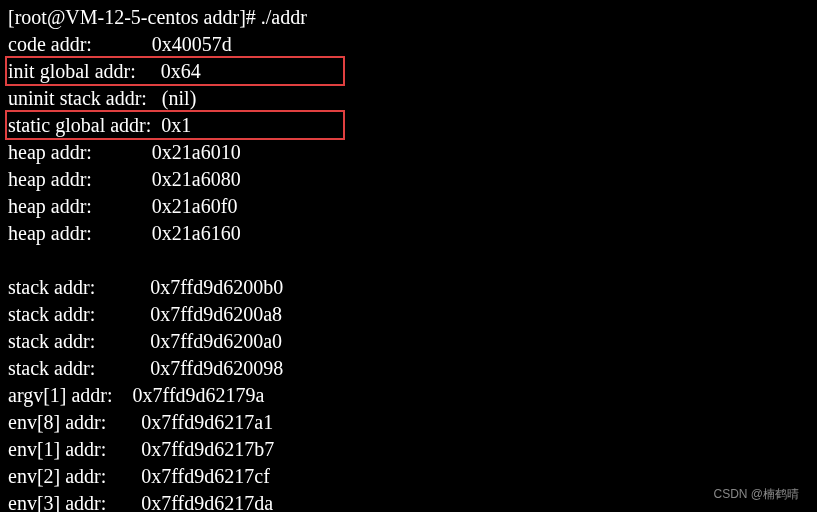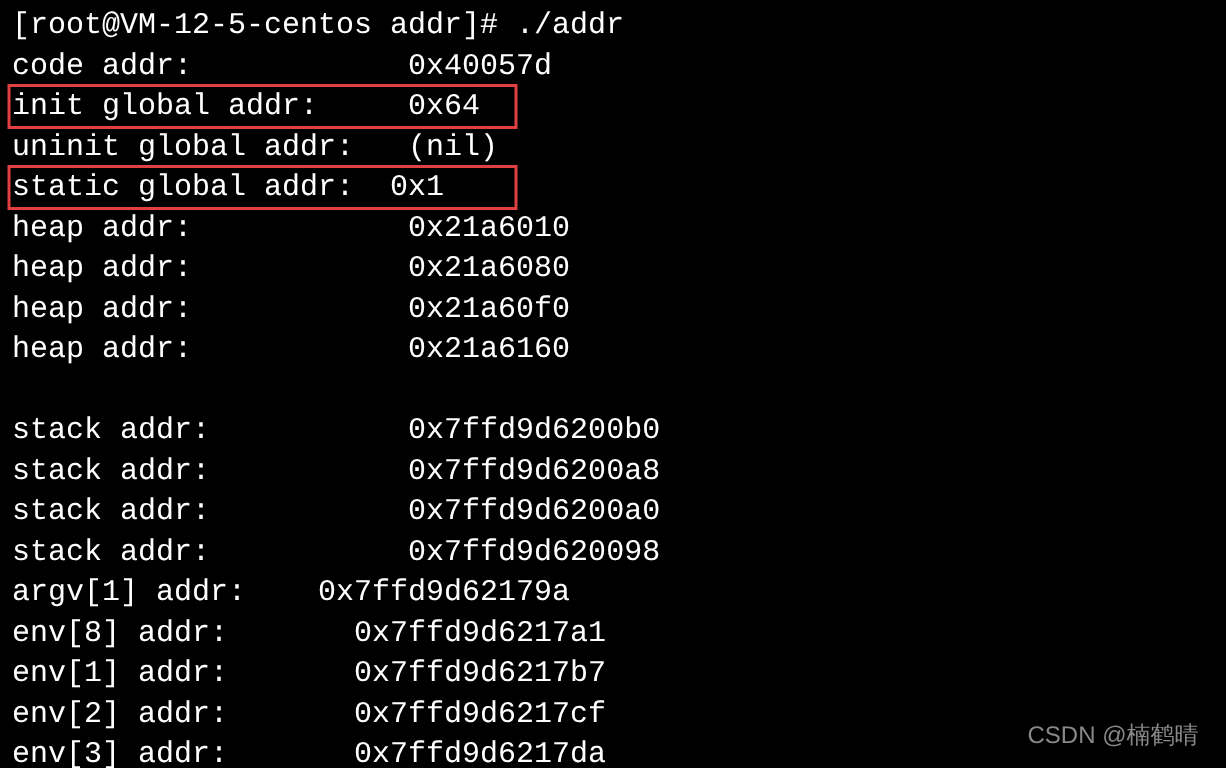--- a/index.html
+++ b/index.html
@@ -15,20 +15,21 @@
       line-height: 1.35;
       width: 817px;
       height: 512px;
       overflow: hidden;
       padding: 4px 8px;
       position: relative;
     }
     .line {
       white-space: pre;
       position: relative;
+      font-family: Liberation Serif, serif;
     }
     .highlight-box {
       position: absolute;
       border: 2px solid #e04040;
       pointer-events: none;
       z-index: 10;
     }
     .box1 {
       top: 56px;
       left: 5px;
@@ -39,32 +40,32 @@
       top: 110px;
       left: 5px;
       width: 340px;
       height: 30px;
     }
     .watermark {
       position: absolute;
       bottom: 10px;
       right: 18px;
       color: #888;
-      font-size: 16px;
+      font-size: 12px;
       font-family: Arial, sans-serif;
     }
   </style>
 </head>
 <body>
 
 <div class="line">[root@VM-12-5-centos addr]# ./addr</div>
 
 <div class="line"><span>code addr:</span><span>            </span><span>0x40057d</span></div>
 <div class="line"><span>init global addr:</span><span>     </span><span>0x64</span></div>
-<div class="line"><span>uninit global addr:</span><span>   </span><span>(nil)</span></div>
+<div class="line"><span>uninit stack addr:</span><span>   </span><span>(nil)</span></div>
 <div class="line"><span>static global addr:</span><span>  </span><span>0x1</span></div>
 <div class="line"><span>heap addr:</span><span>            </span><span>0x21a6010</span></div>
 <div class="line"><span>heap addr:</span><span>            </span><span>0x21a6080</span></div>
 <div class="line"><span>heap addr:</span><span>            </span><span>0x21a60f0</span></div>
 <div class="line"><span>heap addr:</span><span>            </span><span>0x21a6160</span></div>
 <div class="line">&nbsp;</div>
 <div class="line"><span>stack addr:</span><span>           </span><span>0x7ffd9d6200b0</span></div>
 <div class="line"><span>stack addr:</span><span>           </span><span>0x7ffd9d6200a8</span></div>
 <div class="line"><span>stack addr:</span><span>           </span><span>0x7ffd9d6200a0</span></div>
 <div class="line"><span>stack addr:</span><span>           </span><span>0x7ffd9d620098</span></div>

